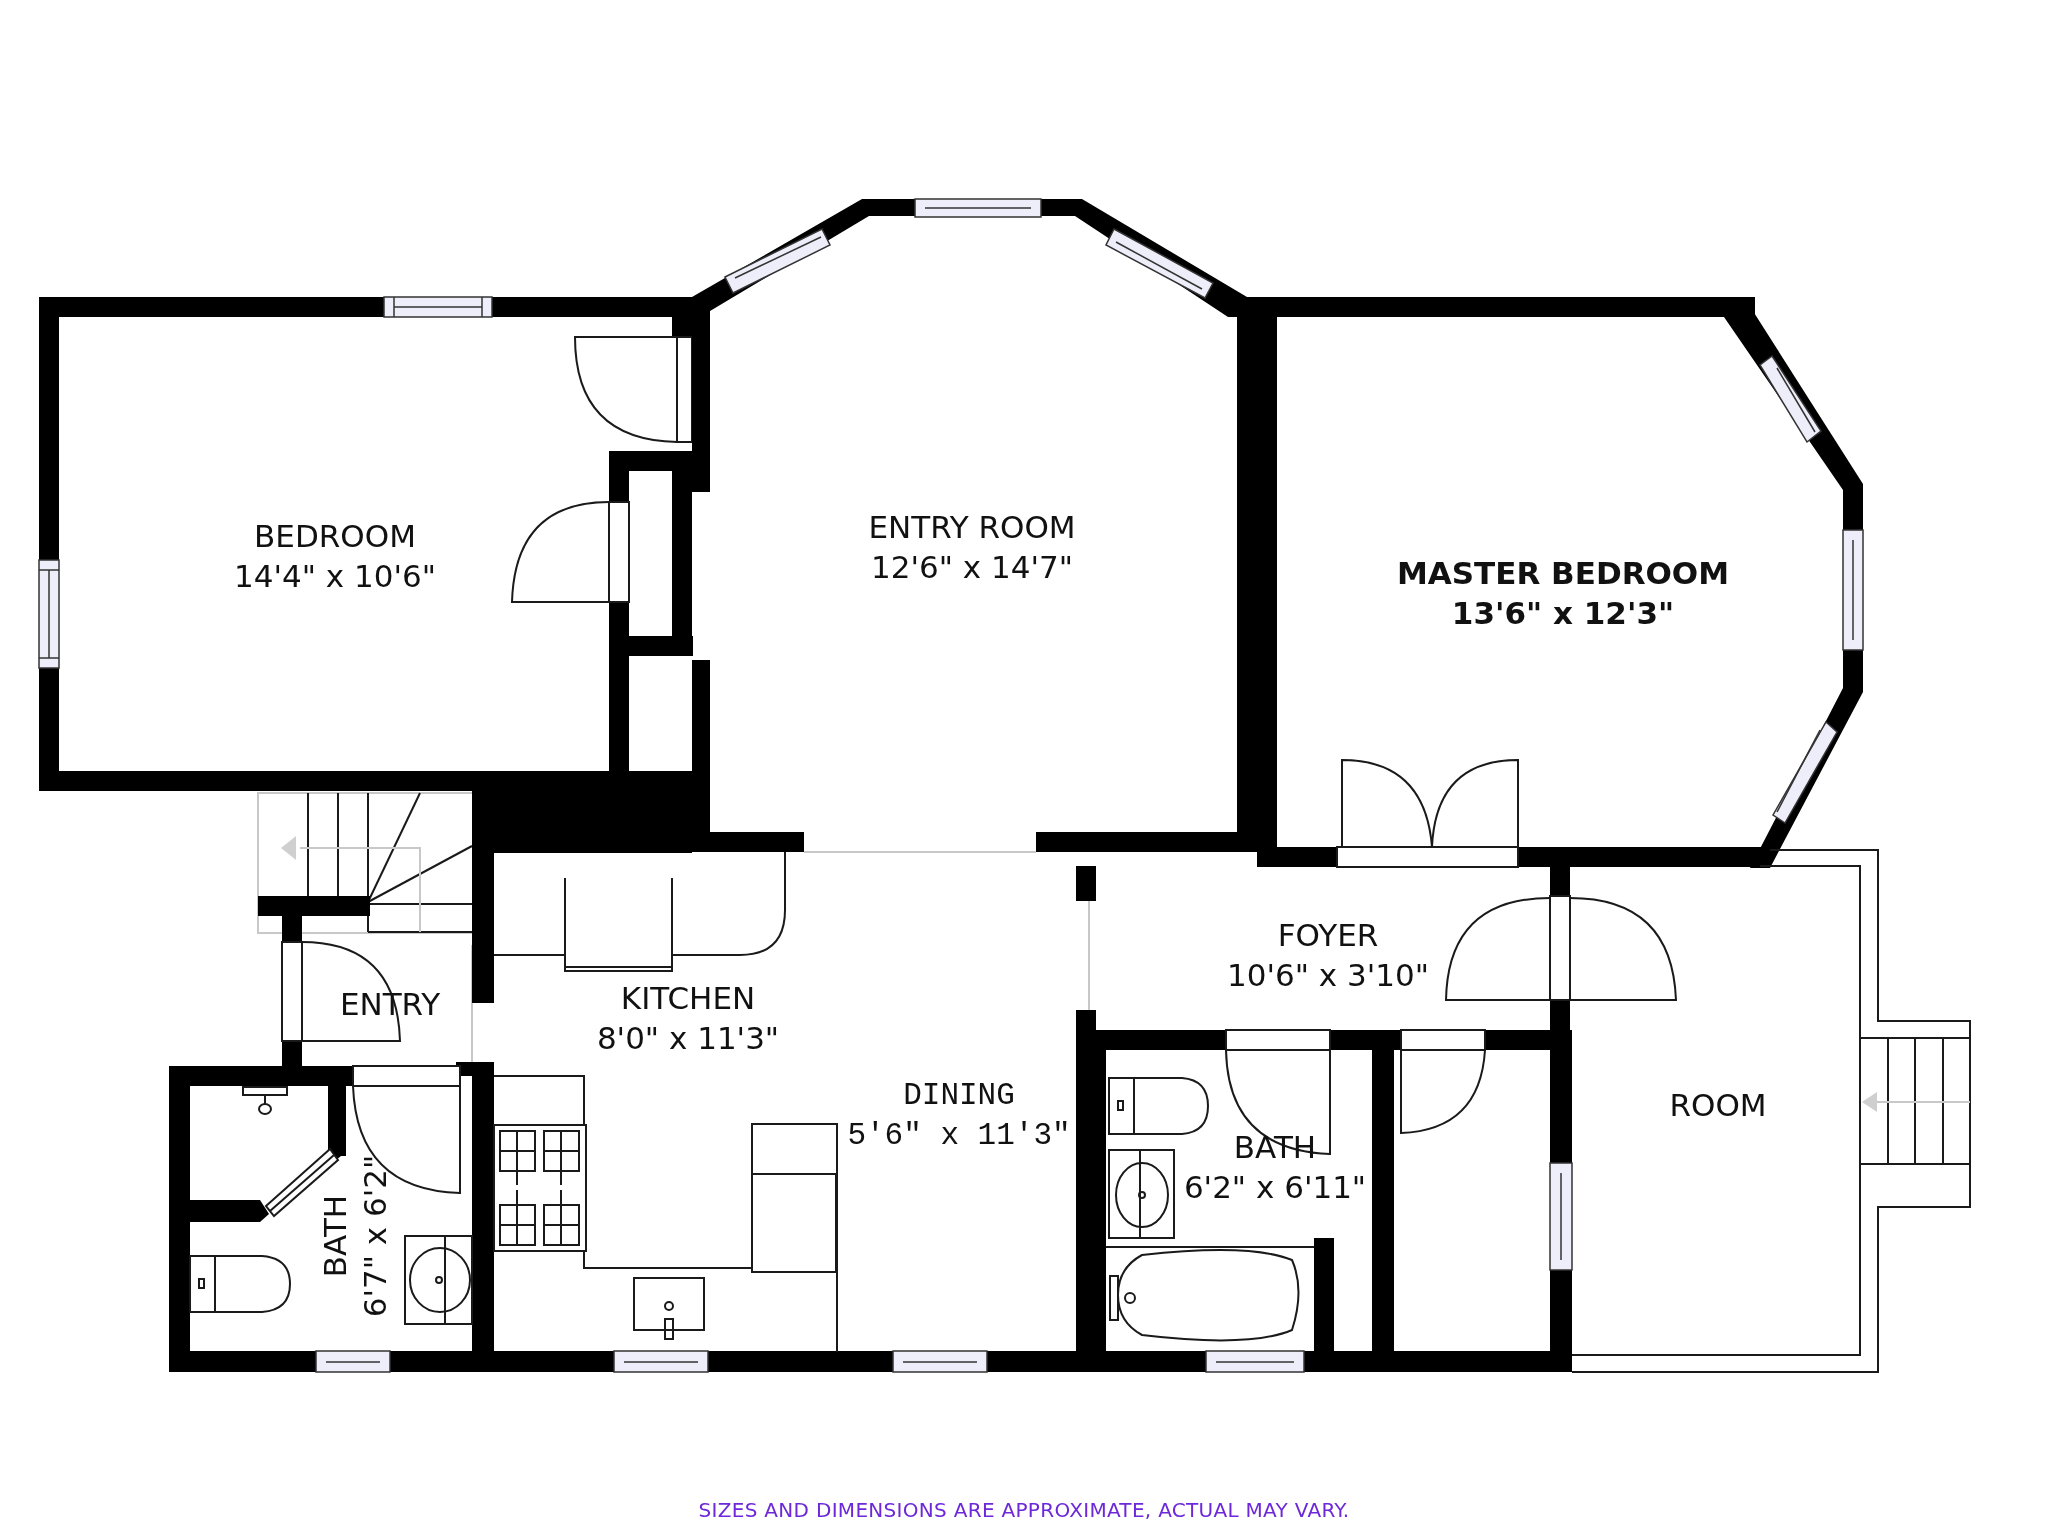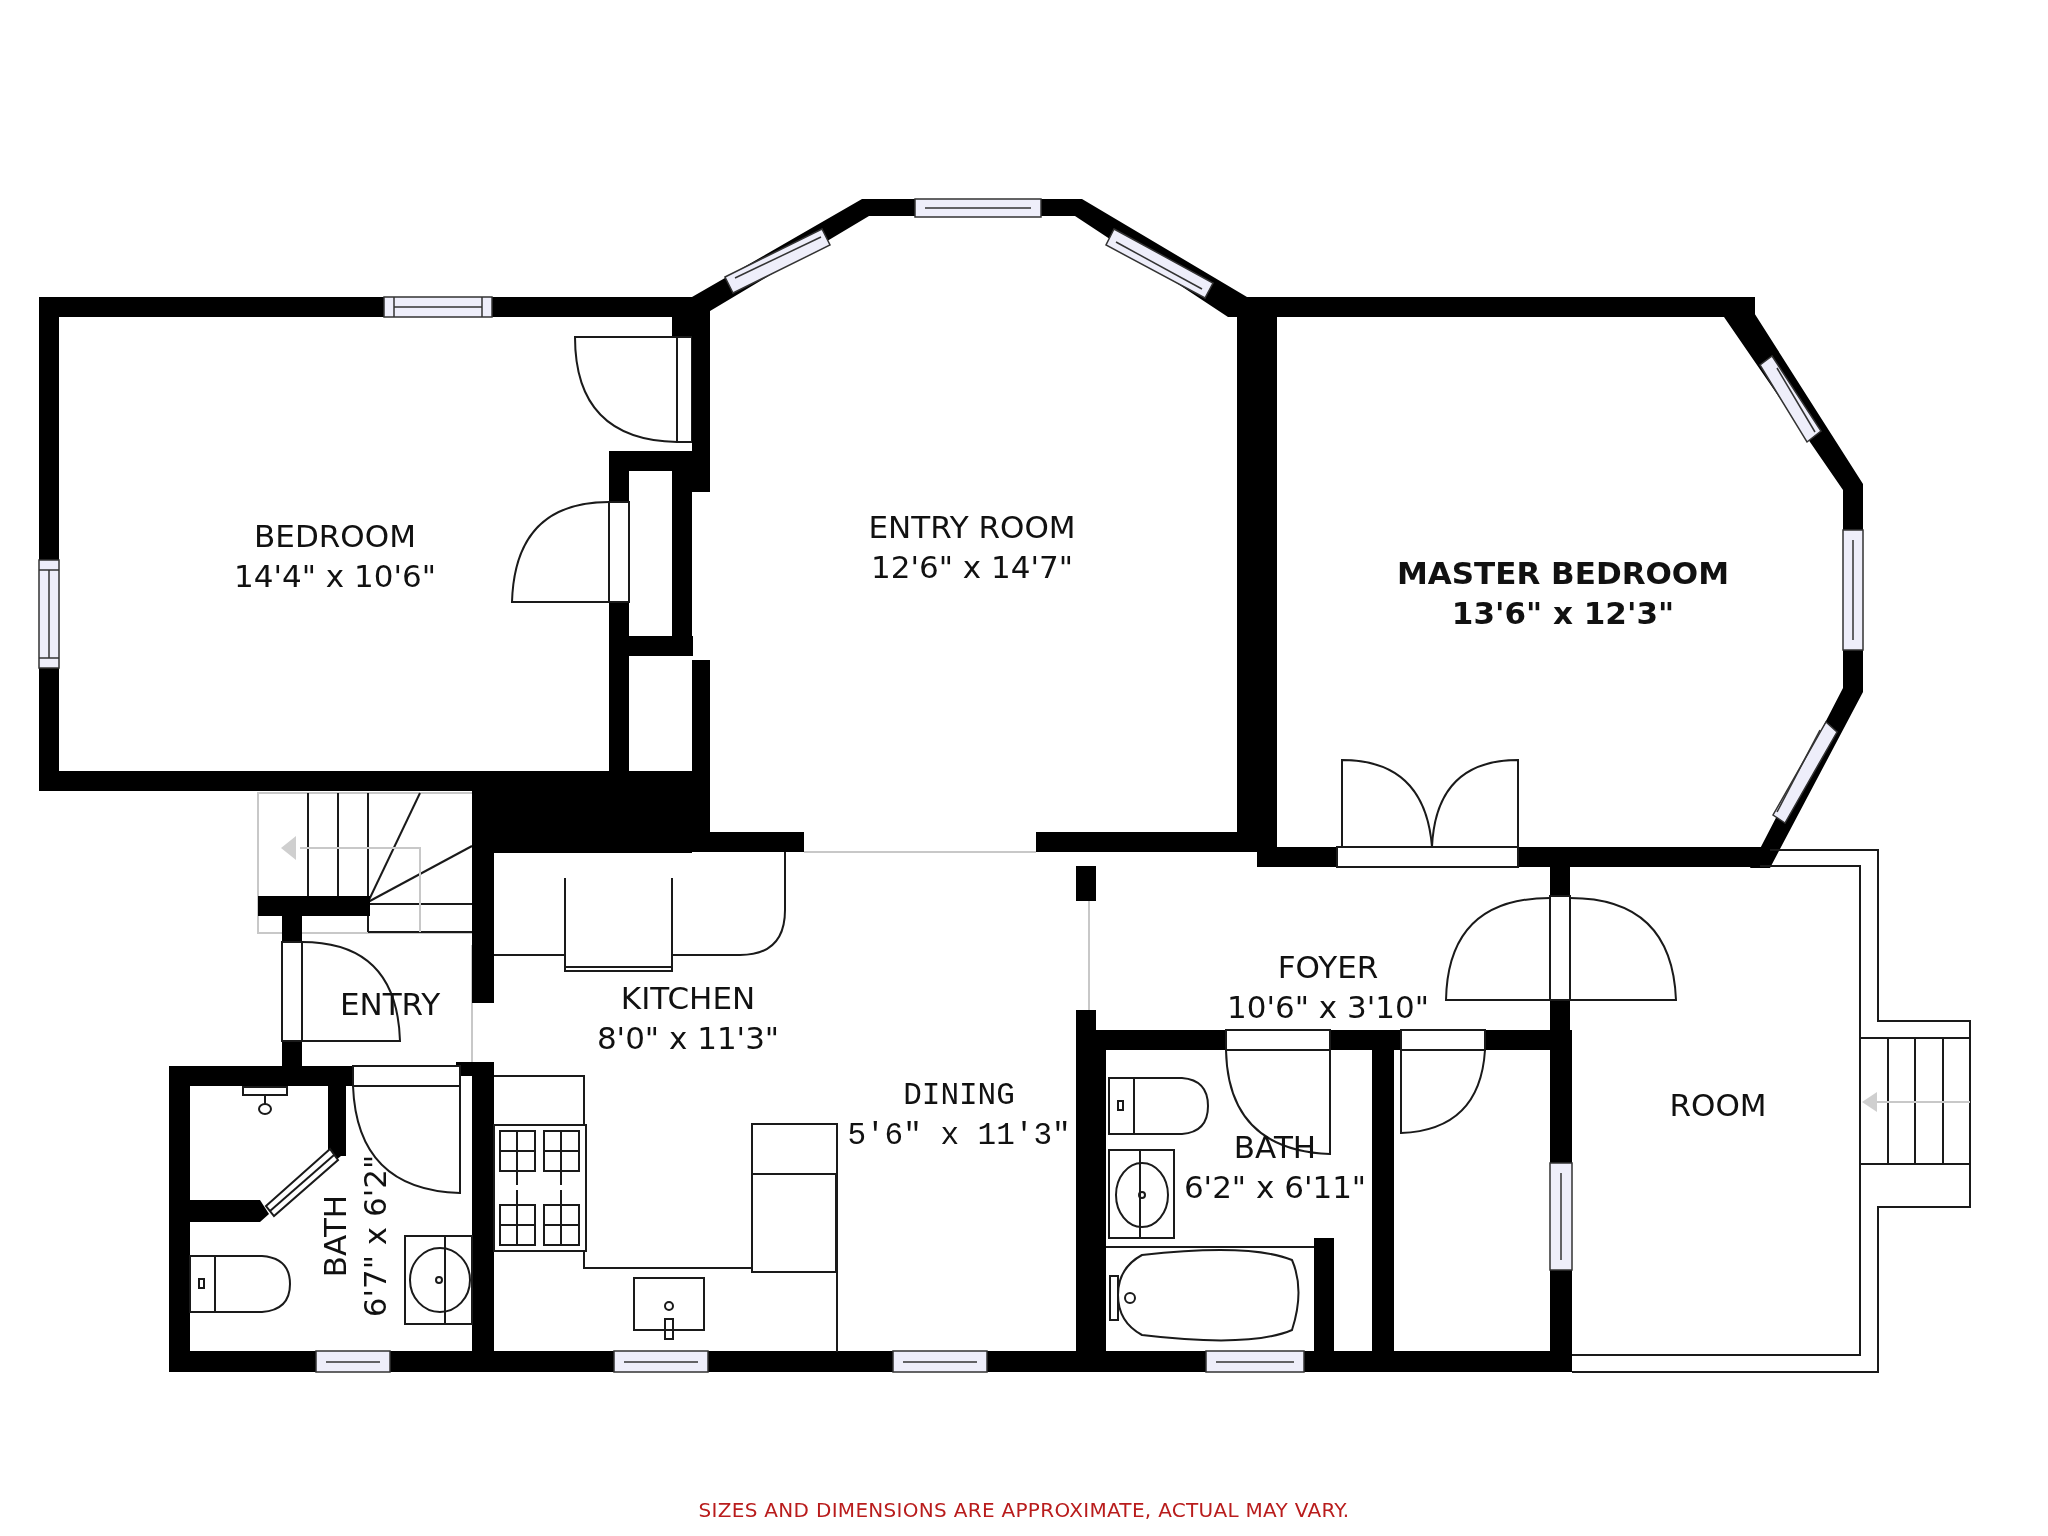--- a/index.html
+++ b/index.html
@@ -12,21 +12,21 @@
   .thin { fill: none; stroke: #1a1a1a; stroke-width: 2; }
   .thinfill { fill: #ffffff; stroke: #1a1a1a; stroke-width: 2; }
   .gray { fill: none; stroke: #c8c8c8; stroke-width: 2; }
   .arrow { fill: #cfcfcf; }
   .label { position: absolute; text-align: center; color: #111111;
            font-family: "DejaVu Sans", sans-serif; font-size: 31px; line-height: 40px;
            transform: translate(-50%, -50%); white-space: nowrap; }
   .label .name, .label .dims { display: block; }
   .label.rot { transform: translate(-50%, -50%) rotate(-90deg); }
   .disclaimer { position: absolute; left: 1024px; top: 1498px; transform: translateX(-50%);
-                color: #b91c1c; font-size: 20px; letter-spacing: 0.3px; white-space: nowrap;
+                color: #6d28d9; font-size: 20px; letter-spacing: 0.3px; white-space: nowrap;
                 font-family: "DejaVu Sans", sans-serif; }
 </style>
 </head>
 <body>
 
 <svg id="plan" viewBox="0 0 2048 1536" xmlns="http://www.w3.org/2000/svg">
 
   <g>
     <rect class="wall" x="39" y="297" width="653" height="20"></rect>
     <rect class="wall" x="39" y="297" width="20" height="494"></rect>
@@ -301,21 +301,21 @@
   <span class="dims">14'4" x 10'6"</span>
 </div>
 <div class="label" style="left:972px; top:547px;">
   <span class="name">ENTRY ROOM</span>
   <span class="dims">12'6" x 14'7"</span>
 </div>
 <div class="label" style="left:1563px; top:593px;font-weight:bold;">
   <span class="name">MASTER BEDROOM</span>
   <span class="dims">13'6" x 12'3"</span>
 </div>
-<div class="label" style="left:1328px; top:955px;margin-top:32px;">
+<div class="label" style="left:1328px; top:955px;">
   <span class="name">FOYER</span>
   <span class="dims">10'6" x 3'10"</span>
 </div>
 <div class="label" style="left:390px; top:1004px;">
   <span class="name">ENTRY</span>
 </div>
 <div class="label" style="left:676px; top:1018px;margin-left:12px;">
   <span class="name">KITCHEN</span>
   <span class="dims">8'0" x 11'3"</span>
 </div>

